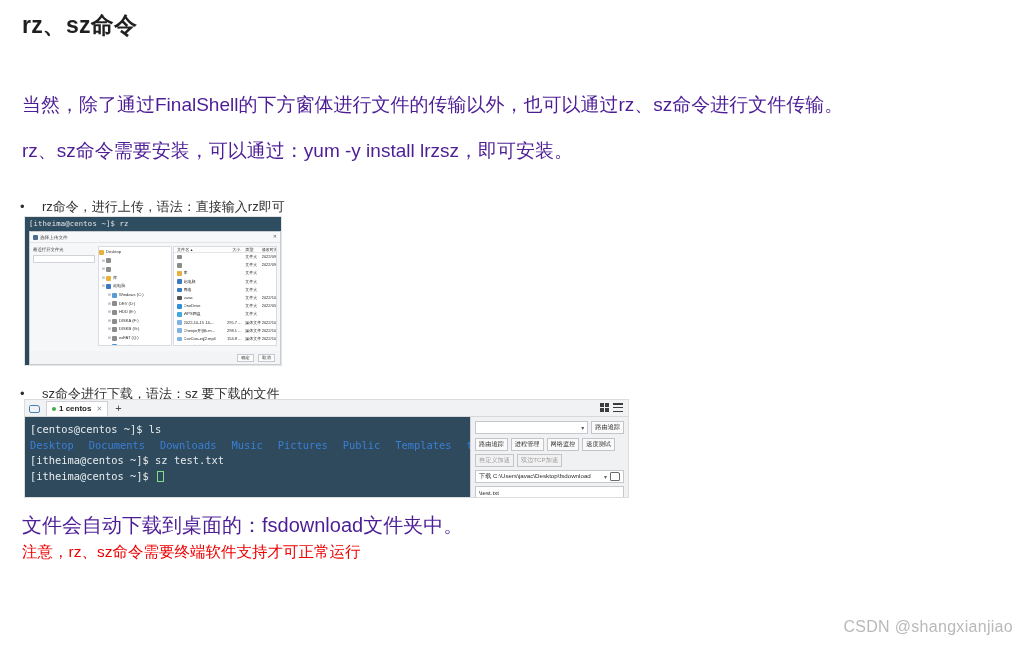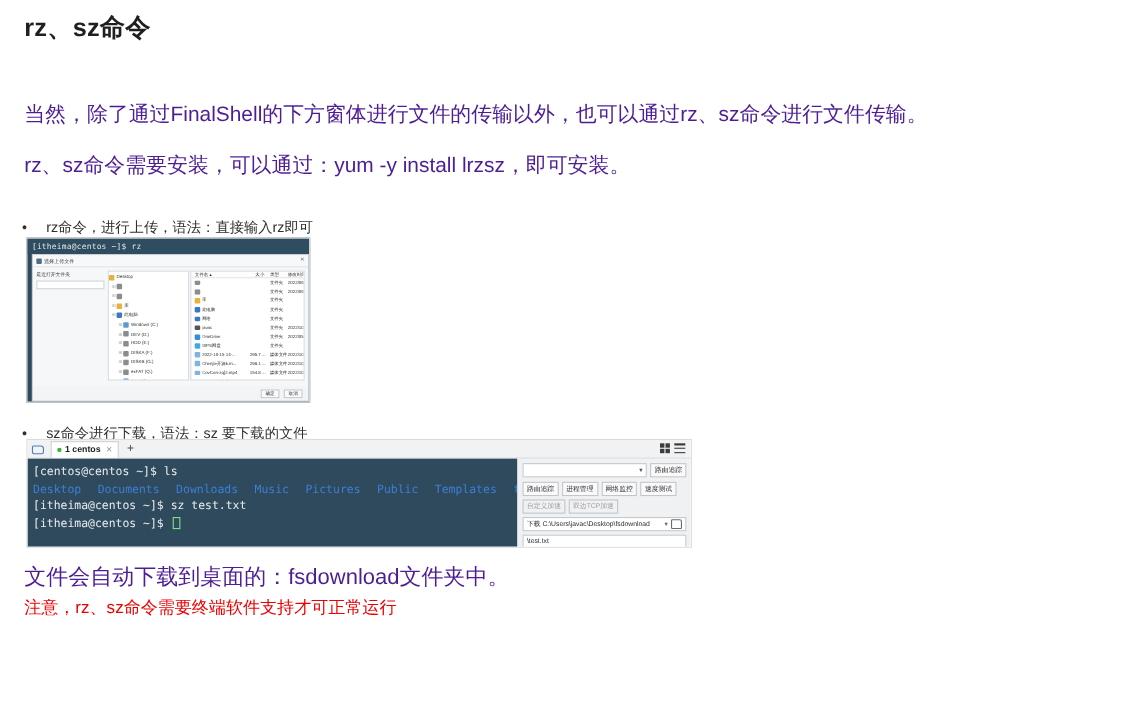--- a/index.html
+++ b/index.html
@@ -731,13 +731,14 @@
           <div>\test.txt</div>
 
         </div>
       </div>
     </div>
   </div>
 
   <div class="para p3">文件会自动下载到桌面的：fsdownload文件夹中。</div>
   <div class="note n1">注意，rz、sz命令需要终端软件支持才可正常运行</div>
 
+  <div class="watermark">CSDN @shangxianjiao</div>
 </div>
 
 </body></html>

